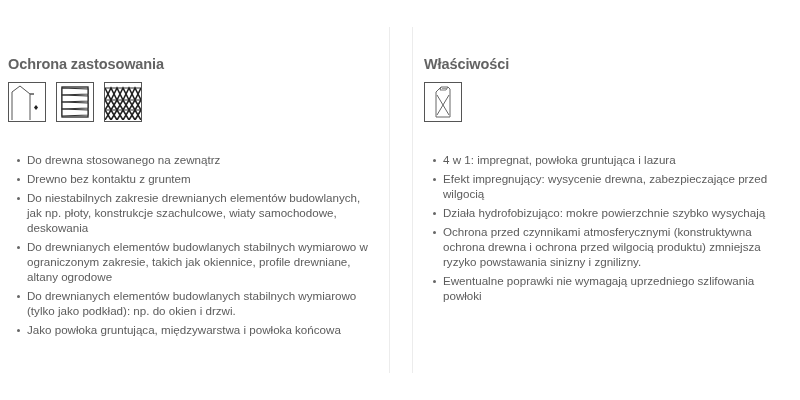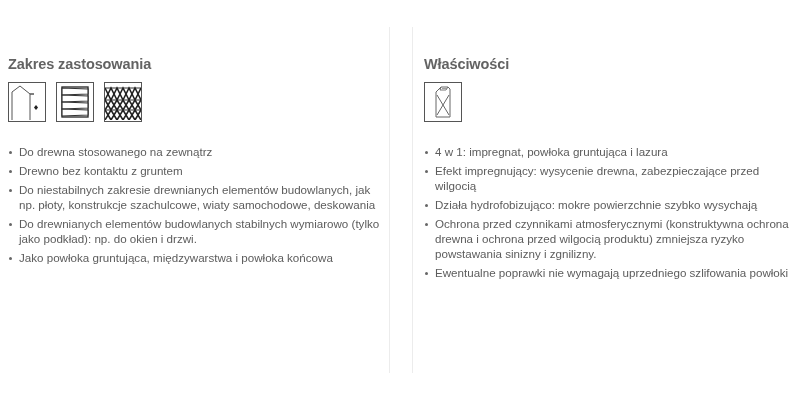--- a/index.html
+++ b/index.html
@@ -8,34 +8,34 @@
   .panel { position:absolute; top:0; }
   .panel-left { left:8px; width:372px; }
   .panel-right { left:424px; width:370px; }
   .divider { position:absolute; top:27px; height:346px; width:1px; background:#ececec; }
   .title { position:absolute; top:44px; left:0; font-size:14.5px; font-weight:bold;
            color:#636363; letter-spacing:-0.1px; white-space:nowrap; }
   .icons { position:absolute; top:82px; left:0; display:flex; gap:10px; }
   .icon-box { width:38px; height:40px; border:1.5px solid #555; box-sizing:border-box;
               background:#fff; display:flex; align-items:center; justify-content:center; }
   .icon-box svg { display:block; }
-  ul.bullets { position:absolute; top:144px; left:0; margin:0; padding:0; list-style:none;
+  ul.bullets { position:absolute; top:144px; left:0; margin:8px; padding:0; list-style:none;
                font-size:11.6px; line-height:15px; color:#5c5c5c; }
   ul.bullets li { position:relative; padding-left:11px; margin-bottom:4px; }
   ul.bullets li::before { content:""; position:absolute; left:1px; top:6.5px;
                           width:3px; height:3px; border-radius:50%; background:#666; }
 </style>
 </head>
 <body>
 
 <div class="divider" style="left:389px;"></div>
 <div class="divider" style="left:412px;"></div>
 
 <section class="panel panel-left">
-  <h2 class="title">Zakres zastosowania</h2>
+  <h2 class="title">Ochrona zastosowania</h2>
   <div class="icons">
     <div class="icon-box">
       <svg width="34" height="36" viewBox="0 0 34 36">
         <polyline points="2,36 2,8 10,2 20,10 24,10" fill="none" stroke="#555" stroke-width="1"></polyline>
         <polyline points="20,10 20,36" fill="none" stroke="#555" stroke-width="1"></polyline>
         <line x1="24" y1="10" x2="20" y2="10" stroke="#555" stroke-width="1"></line>
         <path d="M26,21 L28,23.5 L26,26 L24,23.5 Z" fill="#222"></path>
       </svg>
     </div>
     <div class="icon-box">
@@ -58,20 +58,21 @@
         <polyline points="0,26 6,16 12,26 18,16 24,26 30,16 36,26" fill="none" stroke="#222" stroke-width="1.6"></polyline>
         <polyline points="0,26 6,36 12,26 18,36 24,26 30,36 36,26" fill="none" stroke="#222" stroke-width="1.6"></polyline>
         <polyline points="0,36 6,26 12,36 18,26 24,36 30,26 36,36" fill="none" stroke="#222" stroke-width="1.6"></polyline>
       </svg>
     </div>
   </div>
   <ul class="bullets">
     <li>Do drewna stosowanego na zewnątrz</li>
     <li>Drewno bez kontaktu z gruntem</li>
     <li>Do niestabilnych zakresie drewnianych elementów budowlanych, jak np. płoty, konstrukcje szachulcowe, wiaty samochodowe, deskowania</li>
+    <li>Do drewnianych elementów budowlanych stabilnych wymiarowo w ograniczonym zakresie, takich jak okiennice, profile drewniane, altany ogrodowe</li>
     <li>Do drewnianych elementów budowlanych stabilnych wymiarowo (tylko jako podkład): np. do okien i drzwi.</li>
     <li>Jako powłoka gruntująca, międzywarstwa i powłoka końcowa</li>
   </ul>
 </section>
 
 <section class="panel panel-right">
   <h2 class="title">Właściwości</h2>
   <div class="icons">
     <div class="icon-box">
       <svg width="34" height="36" viewBox="0 0 34 36">

